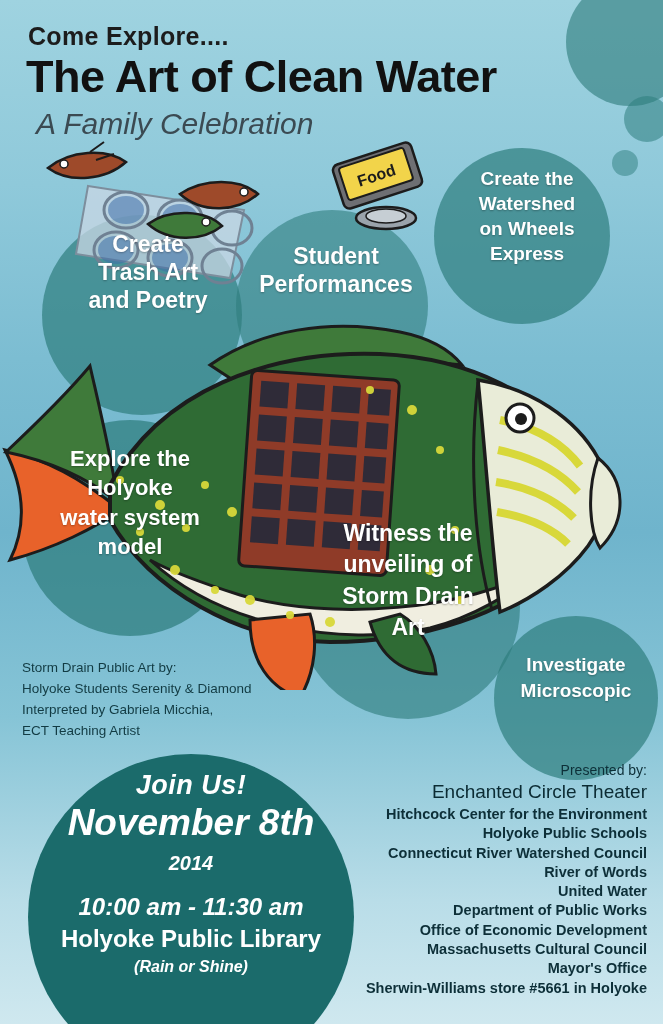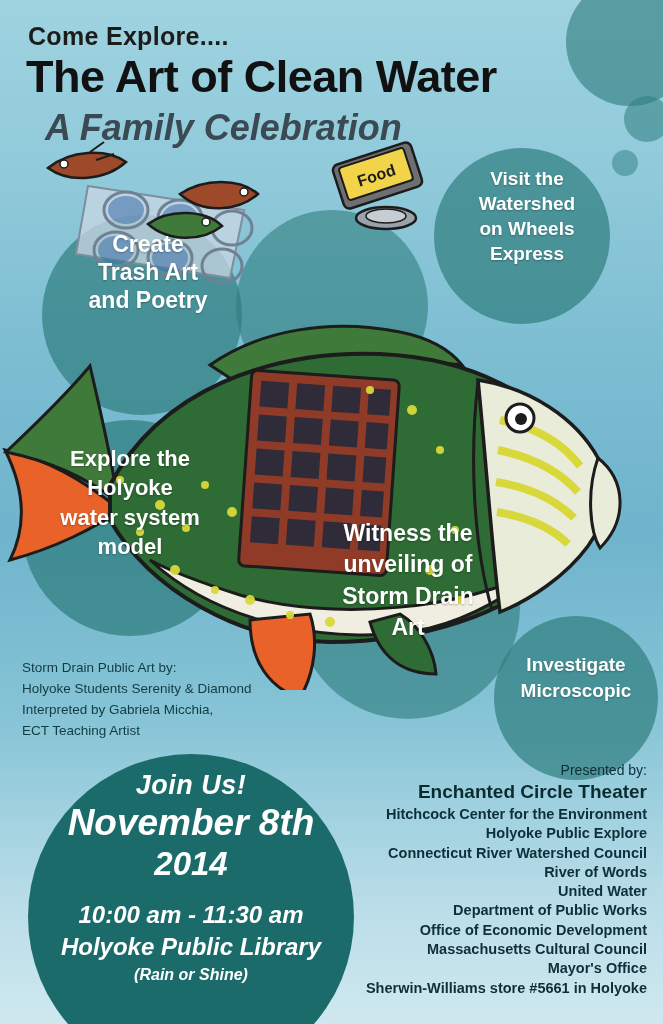--- a/index.html
+++ b/index.html
@@ -47,25 +47,25 @@
     left: 26px;
     top: 51px;
     font-size: 45px;
     font-weight: bold;
     color: #111111;
     letter-spacing: -0.5px;
     white-space: nowrap;
   }
   .subtitle {
     position: absolute;
-    left: 45px;
+    left: 36px;
     top: 107px;
-    font-size: 36px;
-    font-style: italic;
-    font-weight: bold;
+    font-size: 30px;
+    font-style: italic;
+    font-weight: normal;
     color: #3b4a52;
   }
 
   .callout {
     position: absolute;
     color: #ffffff;
     font-weight: bold;
     text-align: center;
     line-height: 1.22;
     text-shadow: 0 1px 2px rgba(0,0,0,0.28);
@@ -103,35 +103,34 @@
     font-weight: bold;
     letter-spacing: 0.5px;
   }
   .join-date {
     font-size: 37px;
     font-weight: bold;
     font-style: italic;
     margin-top: 1px;
   }
   .join-year {
-    font-size: 33px;
-    font-weight: bold;
-    font-style: italic;
-    margin-top: 1px;
+    font-size: 20px;
+    font-weight: bold;
+    font-style: italic;
+    margin-top: 8px;
   }
   .join-time {
     font-size: 24px;
     font-weight: bold;
     font-style: italic;
     margin-top: 18px;
   }
   .join-place {
     font-size: 24px;
     font-weight: bold;
-    font-style: italic;
     margin-top: 4px;
   }
   .join-rain {
     font-size: 16px;
     font-weight: bold;
     font-style: italic;
     margin-top: 5px;
   }
 
   .presented {
@@ -141,21 +140,21 @@
     width: 330px;
     text-align: right;
     color: #0d2f38;
   }
   .presented-label {
     font-size: 14px;
     margin-bottom: 3px;
   }
   .presented-main {
     font-size: 19px;
-    font-weight: bold;
+    font-weight: normal;
     color: #0b2b33;
     margin-bottom: 2px;
   }
   .presented-item {
     font-size: 14.5px;
     font-weight: bold;
     line-height: 1.33;
     color: #0d2f38;
   }
 </style>
@@ -295,23 +294,27 @@
   <div class="come-explore">Come Explore....</div>
   <div class="main-title">The Art of Clean Water</div>
   <div class="subtitle">A Family Celebration</div>
 
   <div class="callout" style="left:58px; top:230px; width:180px; font-size:23px;">
     <div>Create</div>
     <div>Trash Art</div>
     <div>and Poetry</div>
   </div>
 
+  <div class="callout" style="left:240px; top:242px; width:192px; font-size:23px;">
+    <div>Student</div>
+    <div>Performances</div>
+  </div>
 
   <div class="callout" style="left:452px; top:166px; width:150px; font-size:19px; line-height:1.32;">
-    <div>Visit the</div>
+    <div>Create the</div>
     <div>Watershed</div>
     <div>on Wheels</div>
     <div>Express</div>
   </div>
 
   <div class="callout" style="left:28px; top:444px; width:204px; font-size:22px; line-height:1.34;">
     <div>Explore the</div>
     <div>Holyoke</div>
     <div>water system</div>
     <div>model</div>
@@ -343,21 +346,21 @@
     <div class="join-year">2014</div>
     <div class="join-time">10:00 am - 11:30 am</div>
     <div class="join-place">Holyoke Public Library</div>
     <div class="join-rain">(Rain or Shine)</div>
   </div>
 
   <div class="presented">
     <div class="presented-label">Presented by:</div>
     <div class="presented-main">Enchanted Circle Theater</div>
     <div class="presented-item">Hitchcock Center for the Environment</div>
-    <div class="presented-item">Holyoke Public Explore</div>
+    <div class="presented-item">Holyoke Public Schools</div>
     <div class="presented-item">Connecticut River Watershed Council</div>
     <div class="presented-item">River of Words</div>
     <div class="presented-item">United Water</div>
     <div class="presented-item">Department of Public Works</div>
     <div class="presented-item">Office of Economic Development</div>
     <div class="presented-item">Massachusetts Cultural Council</div>
     <div class="presented-item">Mayor's Office</div>
     <div class="presented-item">Sherwin-Williams store #5661 in Holyoke</div>
   </div>
 

